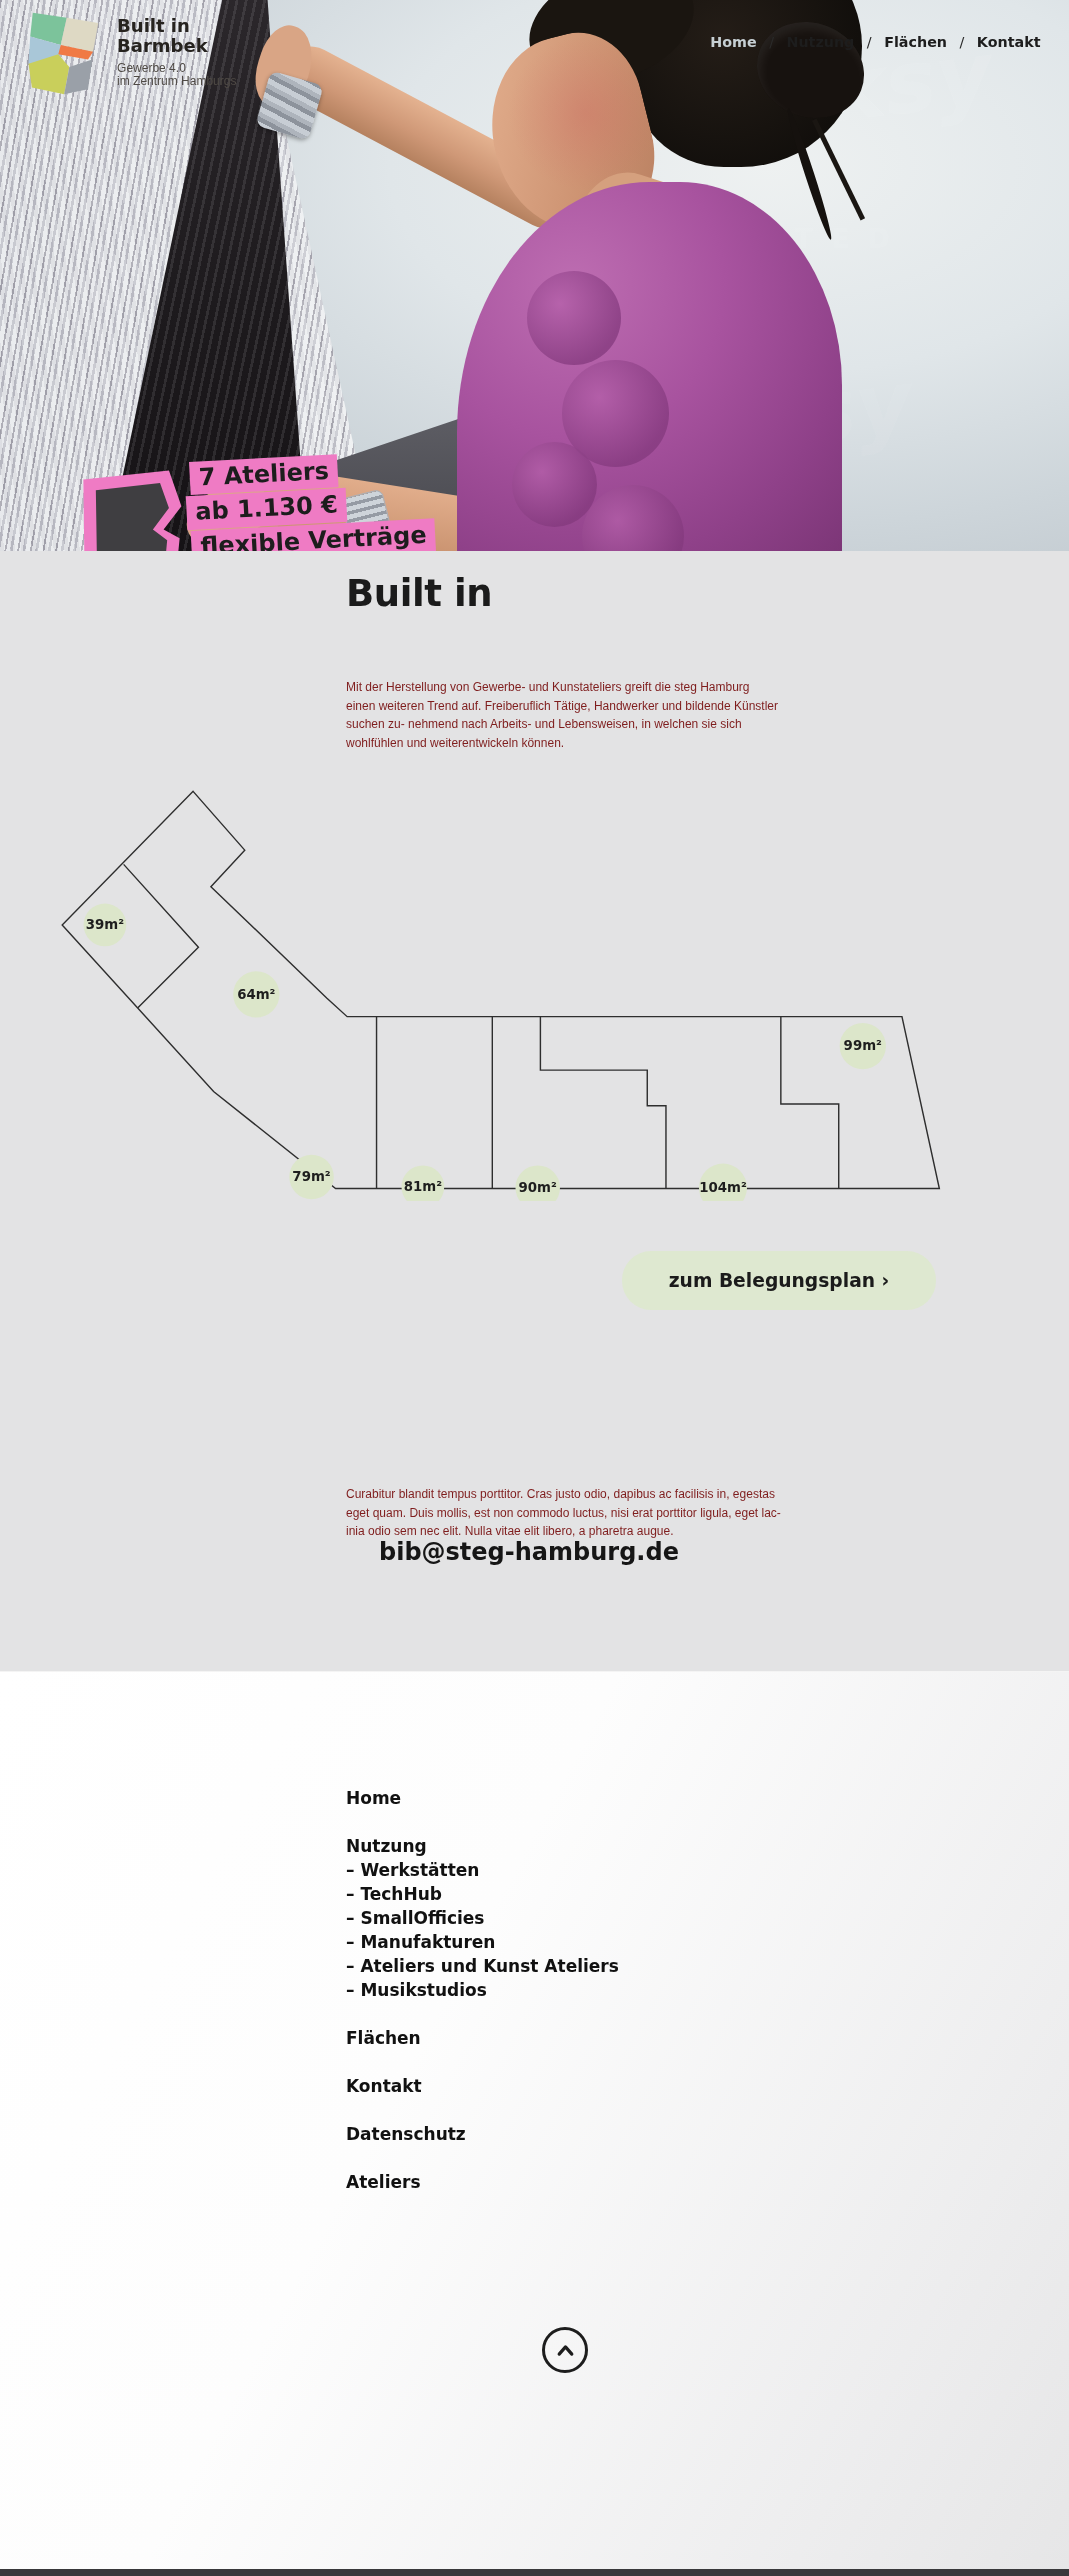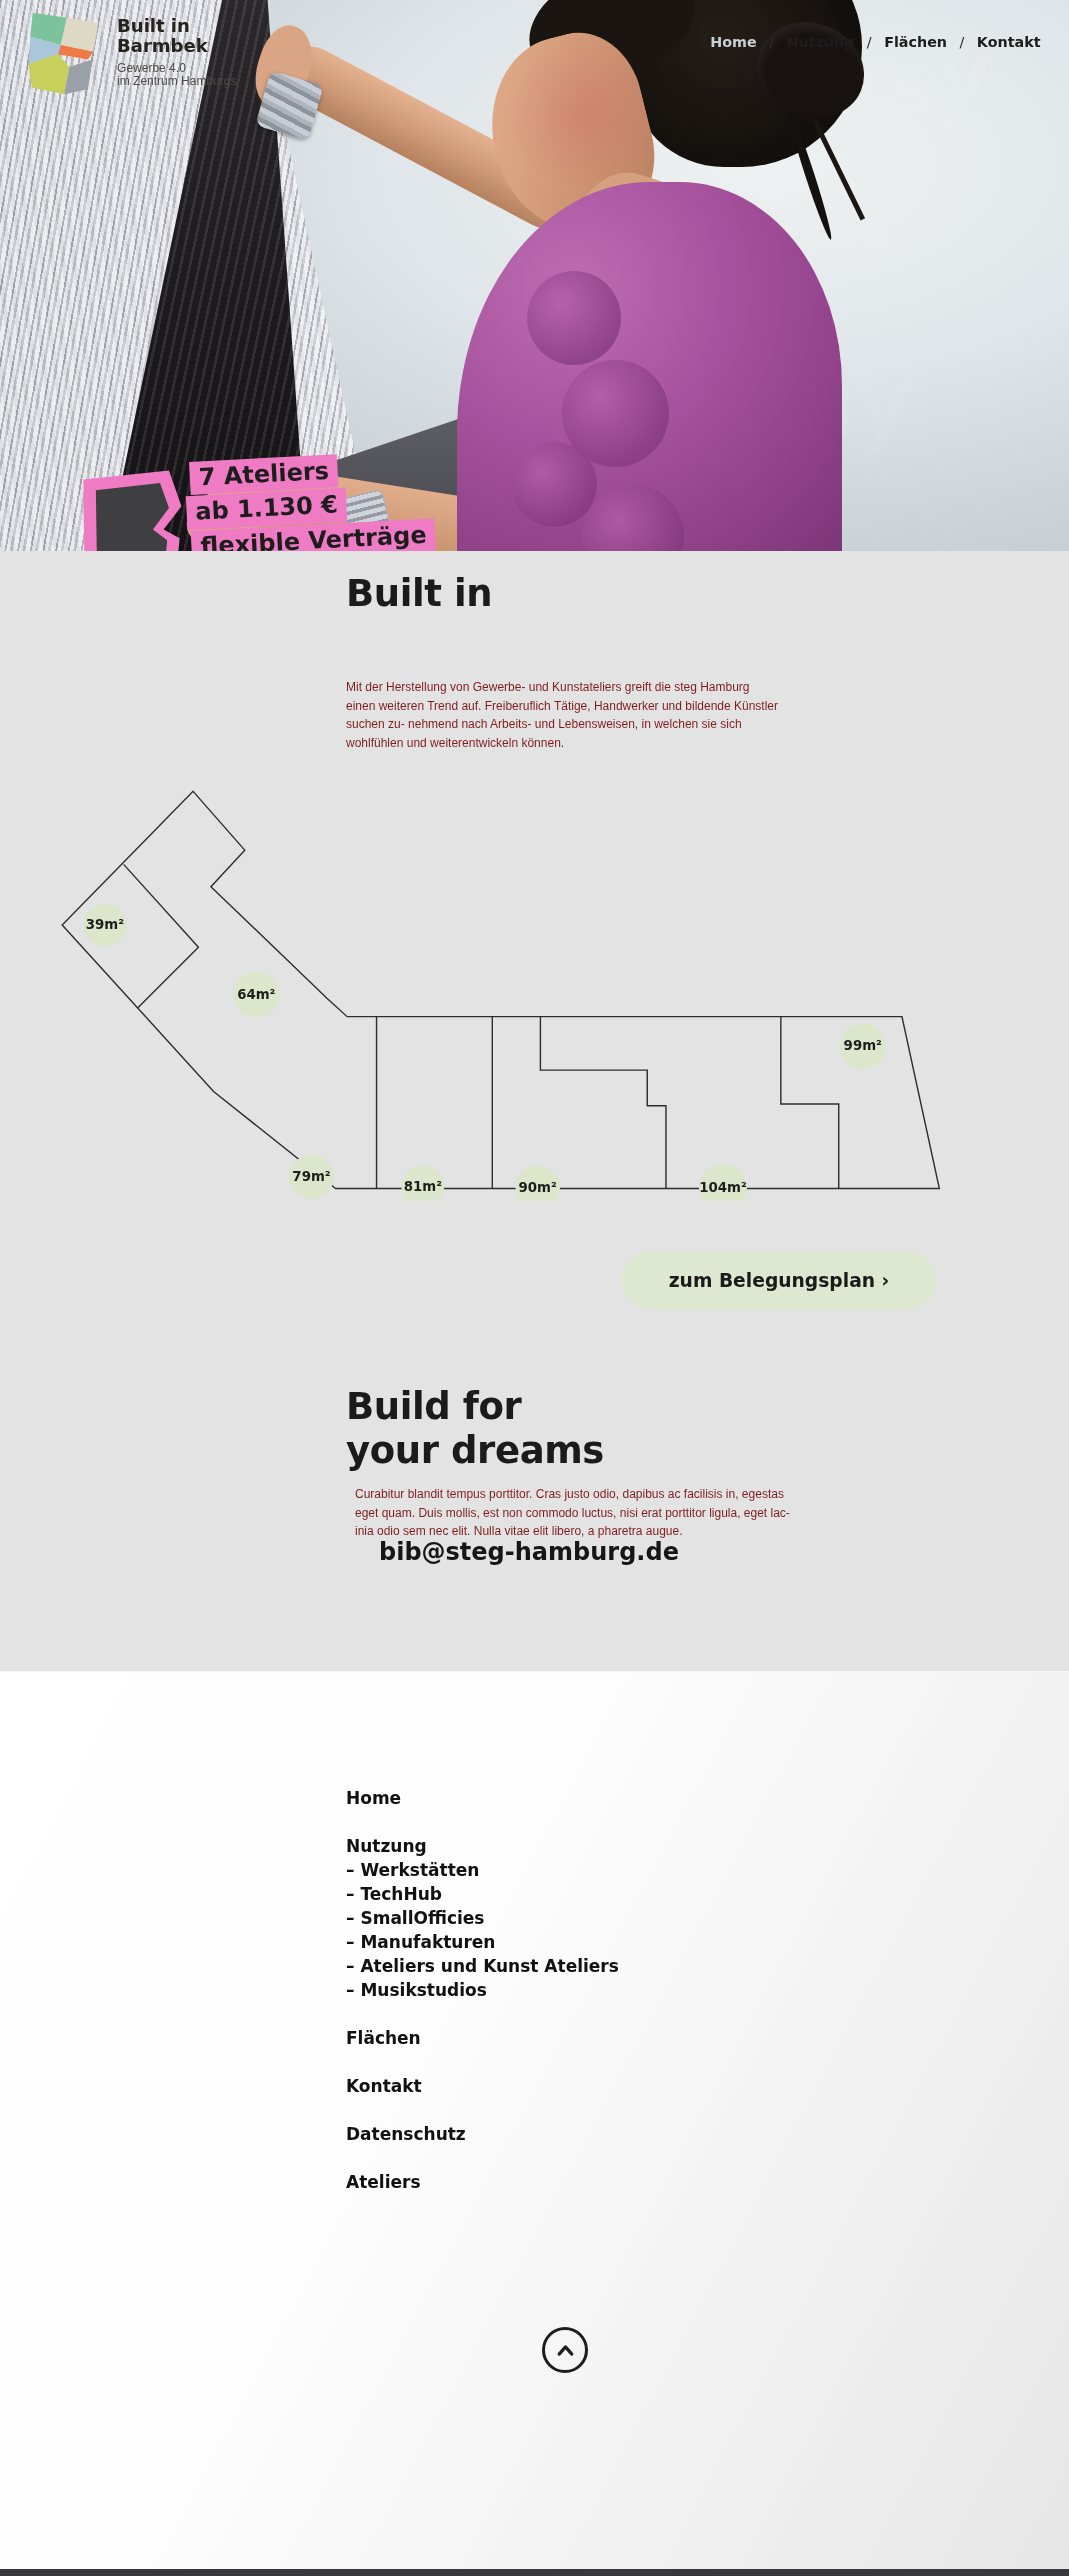--- a/index.html
+++ b/index.html
@@ -87,21 +87,21 @@
     line-height:44px;letter-spacing:-0.4px;color:#1b1b1b;}
   .h1-pos{left:346px;top:21.4px;}
   .body-copy{position:absolute;left:346px;width:456px;font-size:12px;line-height:18.7px;color:#7f1d1d;}
   .p1-pos{top:127px;}
   .p2-pos{top:221px;}
   .plan-svg{position:absolute;left:53px;top:227px;}
   .plan-label{font-family:"DejaVu Sans",sans-serif;font-weight:bold;font-size:15px;fill:#1e1e1e;}
   .cta-btn{position:absolute;left:622px;top:700px;width:314px;height:59px;border:none;border-radius:29px;
     background:#dee8d0;color:#1b1b1b;font-family:"DejaVu Sans",sans-serif;font-weight:bold;font-size:18.7px;cursor:pointer;}
   .h2-pos{left:346px;top:834px;}
-  .p3-pos{top:934px;margin-left:9px;}
+  .p3-pos{top:934px;}
   .email-link{position:absolute;left:346px;top:987px;font-family:"DejaVu Sans",sans-serif;font-weight:bold;
     font-size:24px;color:#161616;text-decoration:none;cursor:pointer;margin-left:33px;}
 
   
   .footer{position:absolute;left:0;top:1671px;width:1069px;height:898px;
     border-top:0.9px solid #f4f4f4;
     background:linear-gradient(118deg,#ffffff 0%,#fdfdfd 40%,#ededee 82%,#e6e6e7 100%);}
   .footer-links{position:absolute;left:346px;top:114px;font-family:"DejaVu Sans",sans-serif;font-weight:bold;
     font-size:17px;color:#111;}
   .f-group{margin-bottom:24px;}
@@ -223,24 +223,20 @@
           <text x="604" y="1335" text-anchor="middle" class="plan-label">90m²</text>
           <circle cx="812" cy="1330" r="27" fill="#dce6ca"></circle>
           <text x="812" y="1335" text-anchor="middle" class="plan-label">104m²</text>
           <circle cx="969" cy="1171" r="26" fill="#dce6ca"></circle>
           <text x="969" y="1176" text-anchor="middle" class="plan-label">99m²</text>
         </g>
     </svg>
 
     <button class="cta-btn">zum Belegungsplan ›</button>
 
-    <h2 class="h-big h2-pos" style="margin:0;">
-      <span style="display:block">Build for</span>
-      <span style="display:block">your dreams</span>
-    </h2>
     <div class="body-copy p3-pos">
         <div>Curabitur blandit tempus porttitor. Cras justo odio, dapibus ac facilisis in, egestas</div>
         <div>eget quam. Duis mollis, est non commodo luctus, nisi erat porttitor ligula, eget lac-</div>
         <div>inia odio sem nec elit. Nulla vitae elit libero, a pharetra augue.</div>
       </div>
     <a class="email-link">bib@steg-hamburg.de</a>
   </div>
 
   <div class="footer">
     <div class="footer-links">

